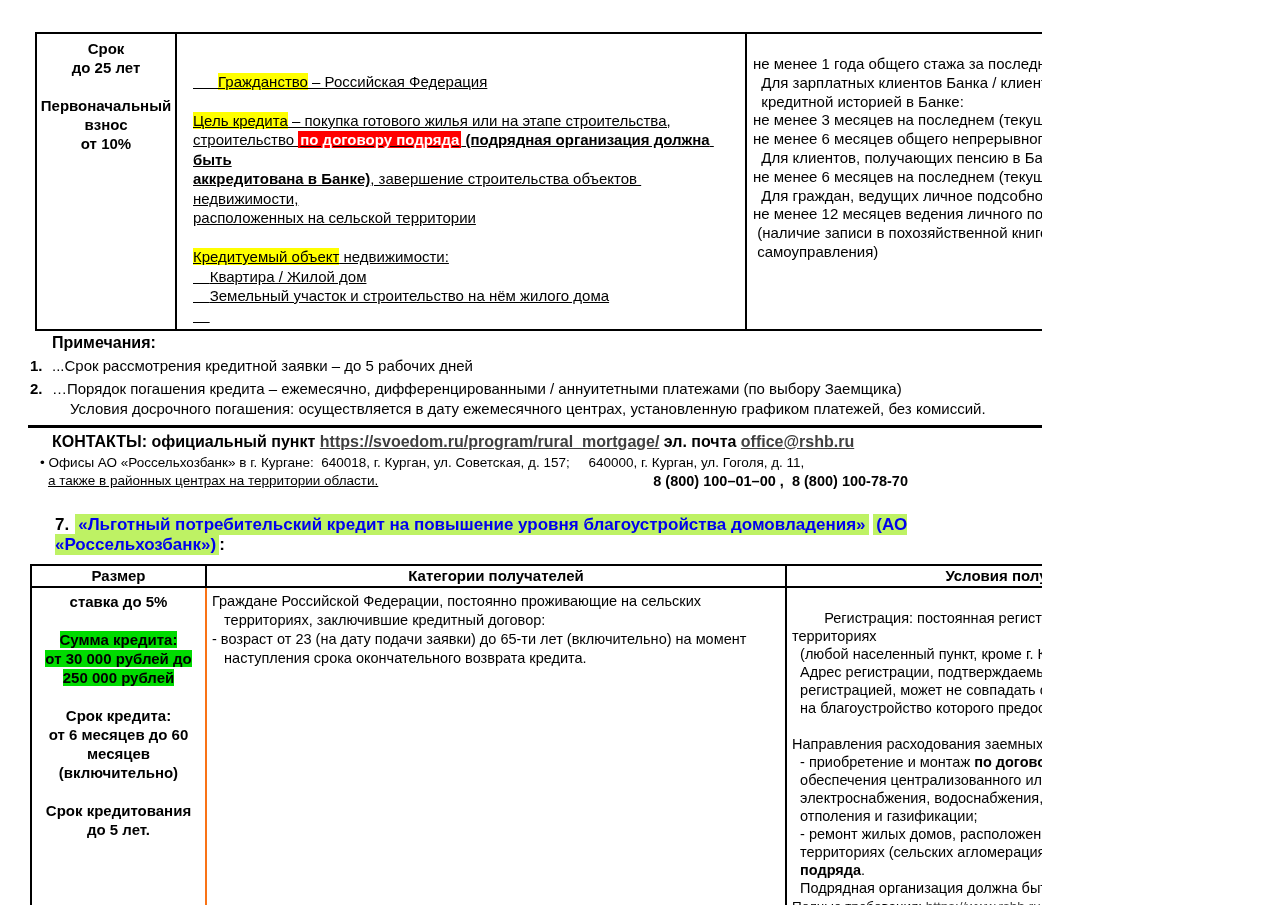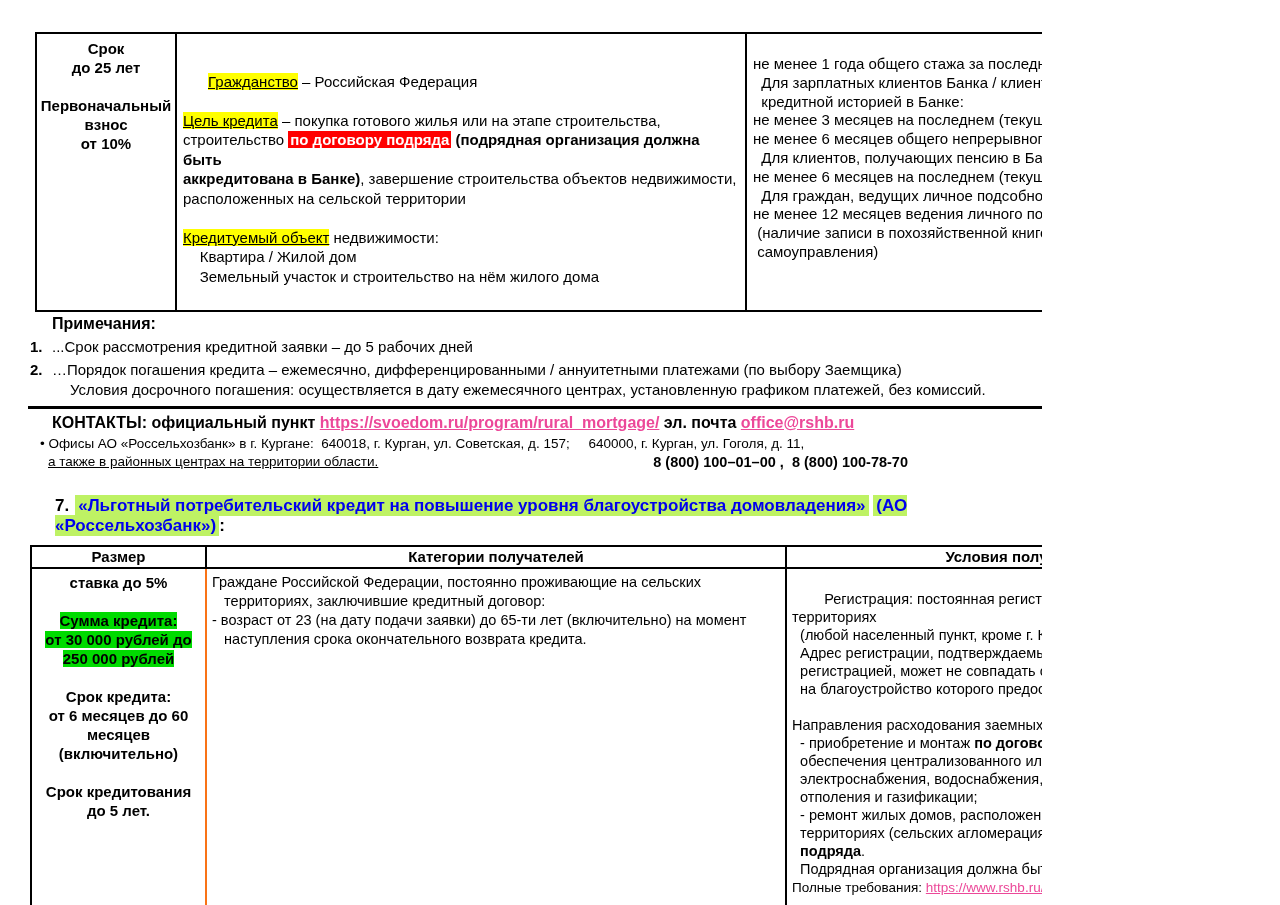--- a/index.html
+++ b/index.html
@@ -11,42 +11,42 @@
   .bold { font-weight:bold; }
   .rule { height:3px; background:#000; width:1224px; margin-left:28px; }
 
   
   .t1 { position:relative; display:flex; margin:32px 0 0 35px; width:1213px;
         border:2px solid #000; box-sizing:border-box; }
   .t1 .c1 { width:140px; box-sizing:border-box; border-right:2px solid #000;
             font-weight:bold; font-size:15px; line-height:19px; text-align:center;
             padding-top:5px; }
   .t1 .c2 { width:570px; box-sizing:border-box; border-right:2px solid #000;
-            font-size:15px; line-height:19.5px; padding:18px 6px 4px 6px; }
+            font-size:15px; line-height:19.5px; padding:18px 6px 4px 16px;text-decoration:underline; }
   .t1 .c3 { flex:1; font-size:15px; line-height:18.8px; padding:21px 6px; }
 
   .hl-y { background:#ffff00; text-decoration:underline; }
   .hl-r { background:#ff0000; color:#ffffff; font-weight:bold; padding:0 2px; }
   .hl-g { background:#00db00; }
   .hl-c { background:#bef264; color:#0000ee; padding:1px 3px; }
 
   
   .notes { margin:3px 0 0 30px; font-size:15px; }
   .notes-title { font-weight:bold; font-size:16px; margin-left:22px; margin-bottom:4px; }
   .note-row { display:flex; margin-top:5px; line-height:18px; }
   .note-num { font-weight:bold; width:22px; flex:none; }
   .note-sub { margin-left:40px; margin-top:2px; line-height:18px; }
 
   
   .contacts { margin-left:30px; padding-top:4px; }
   .contacts .line1 { font-size:16px; font-weight:bold; margin-left:22px; line-height:20px; }
   .contacts .small { font-size:13.5px; line-height:16px; white-space:pre-wrap; margin-left:10px; margin-top:3px; }
   .contacts .line3 { display:flex; width:860px; margin-left:18px; margin-top:2px; }
   .contacts .phones { margin-left:auto; font-weight:bold; font-size:14.5px; white-space:pre; }
-  a.lnk, .lnk { color:#ec4899; text-decoration:underline; cursor:pointer; }
+  a.lnk, .lnk { color:#404040; text-decoration:underline; cursor:pointer; }
 
   
   .h7 { margin:26px 0 0 55px; font-size:17px; font-weight:bold; }
   .h7 .num { margin-right:6px; }
 
   
   .t2 { margin:9px 0 0 30px; width:1222px; border:2px solid #000; box-sizing:border-box; }
   .t2 .hdr { display:flex; border-bottom:2px solid #000; font-weight:bold; font-size:15px;
              line-height:20px; text-align:center; }
   .t2 .hdr .h1c { width:175px; border-right:2px solid #000; box-sizing:border-box; }

